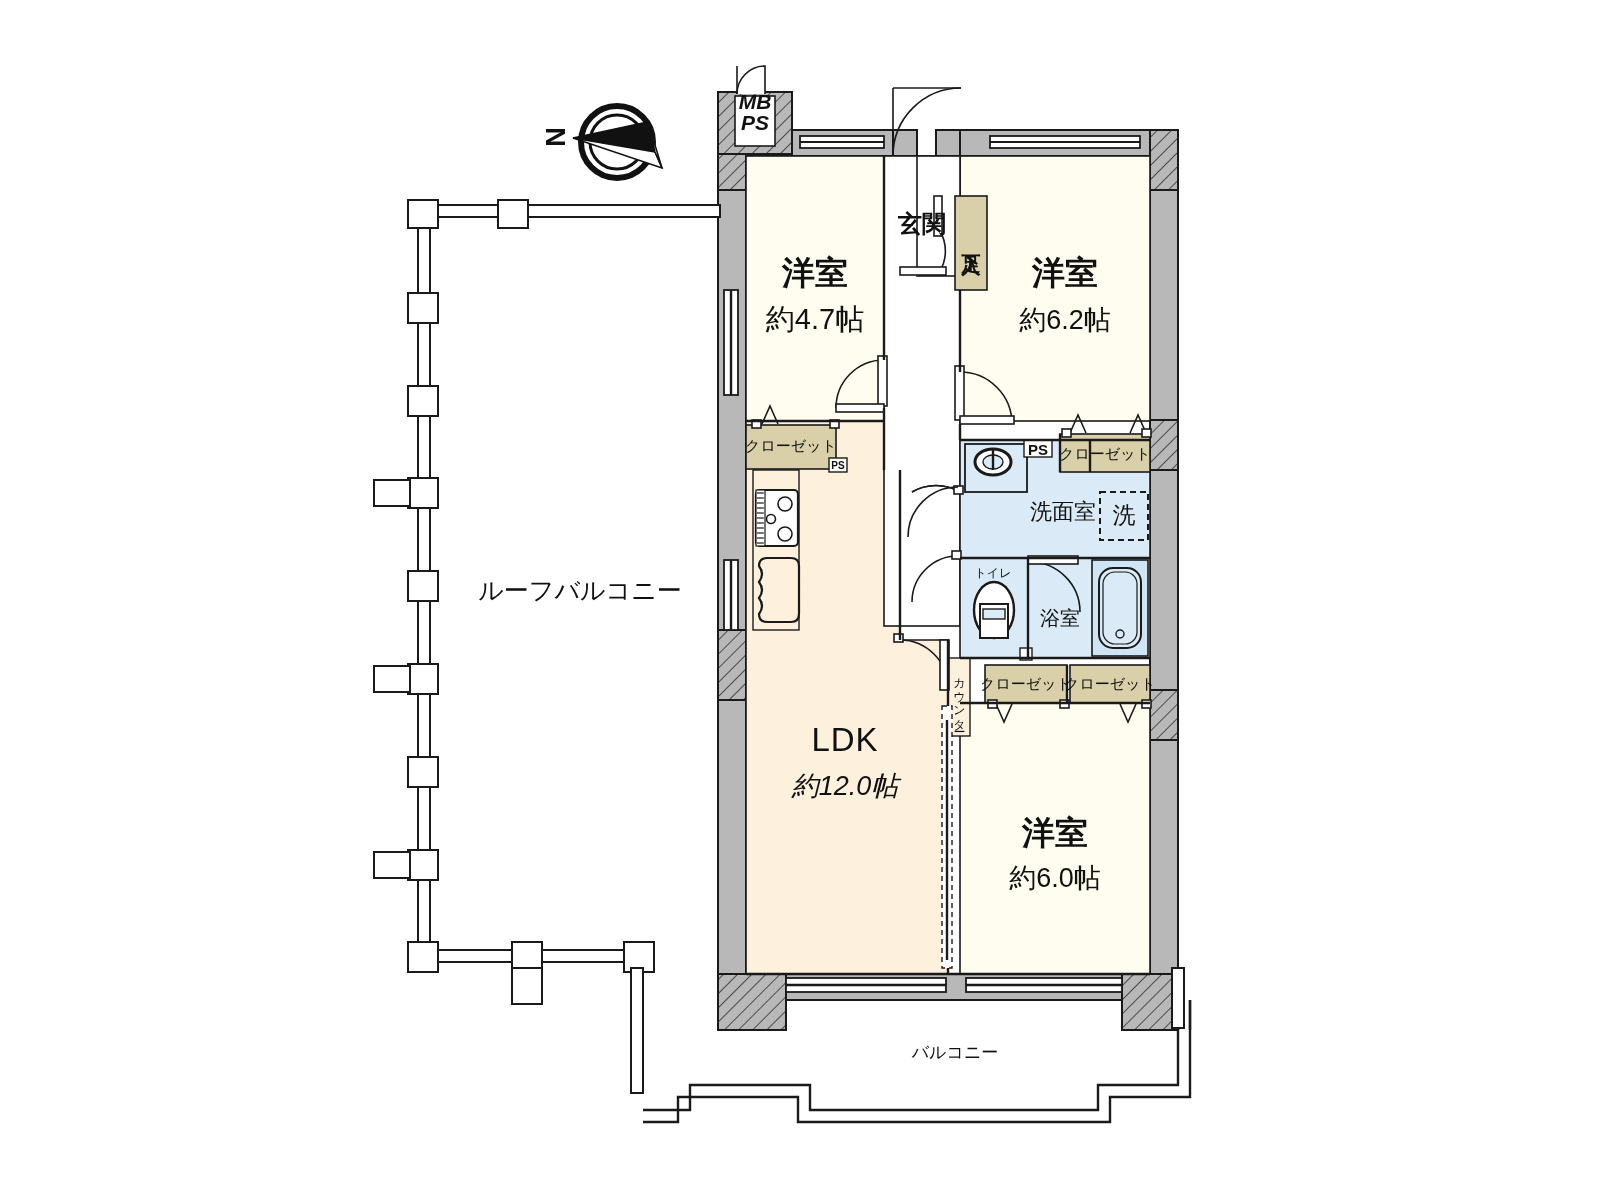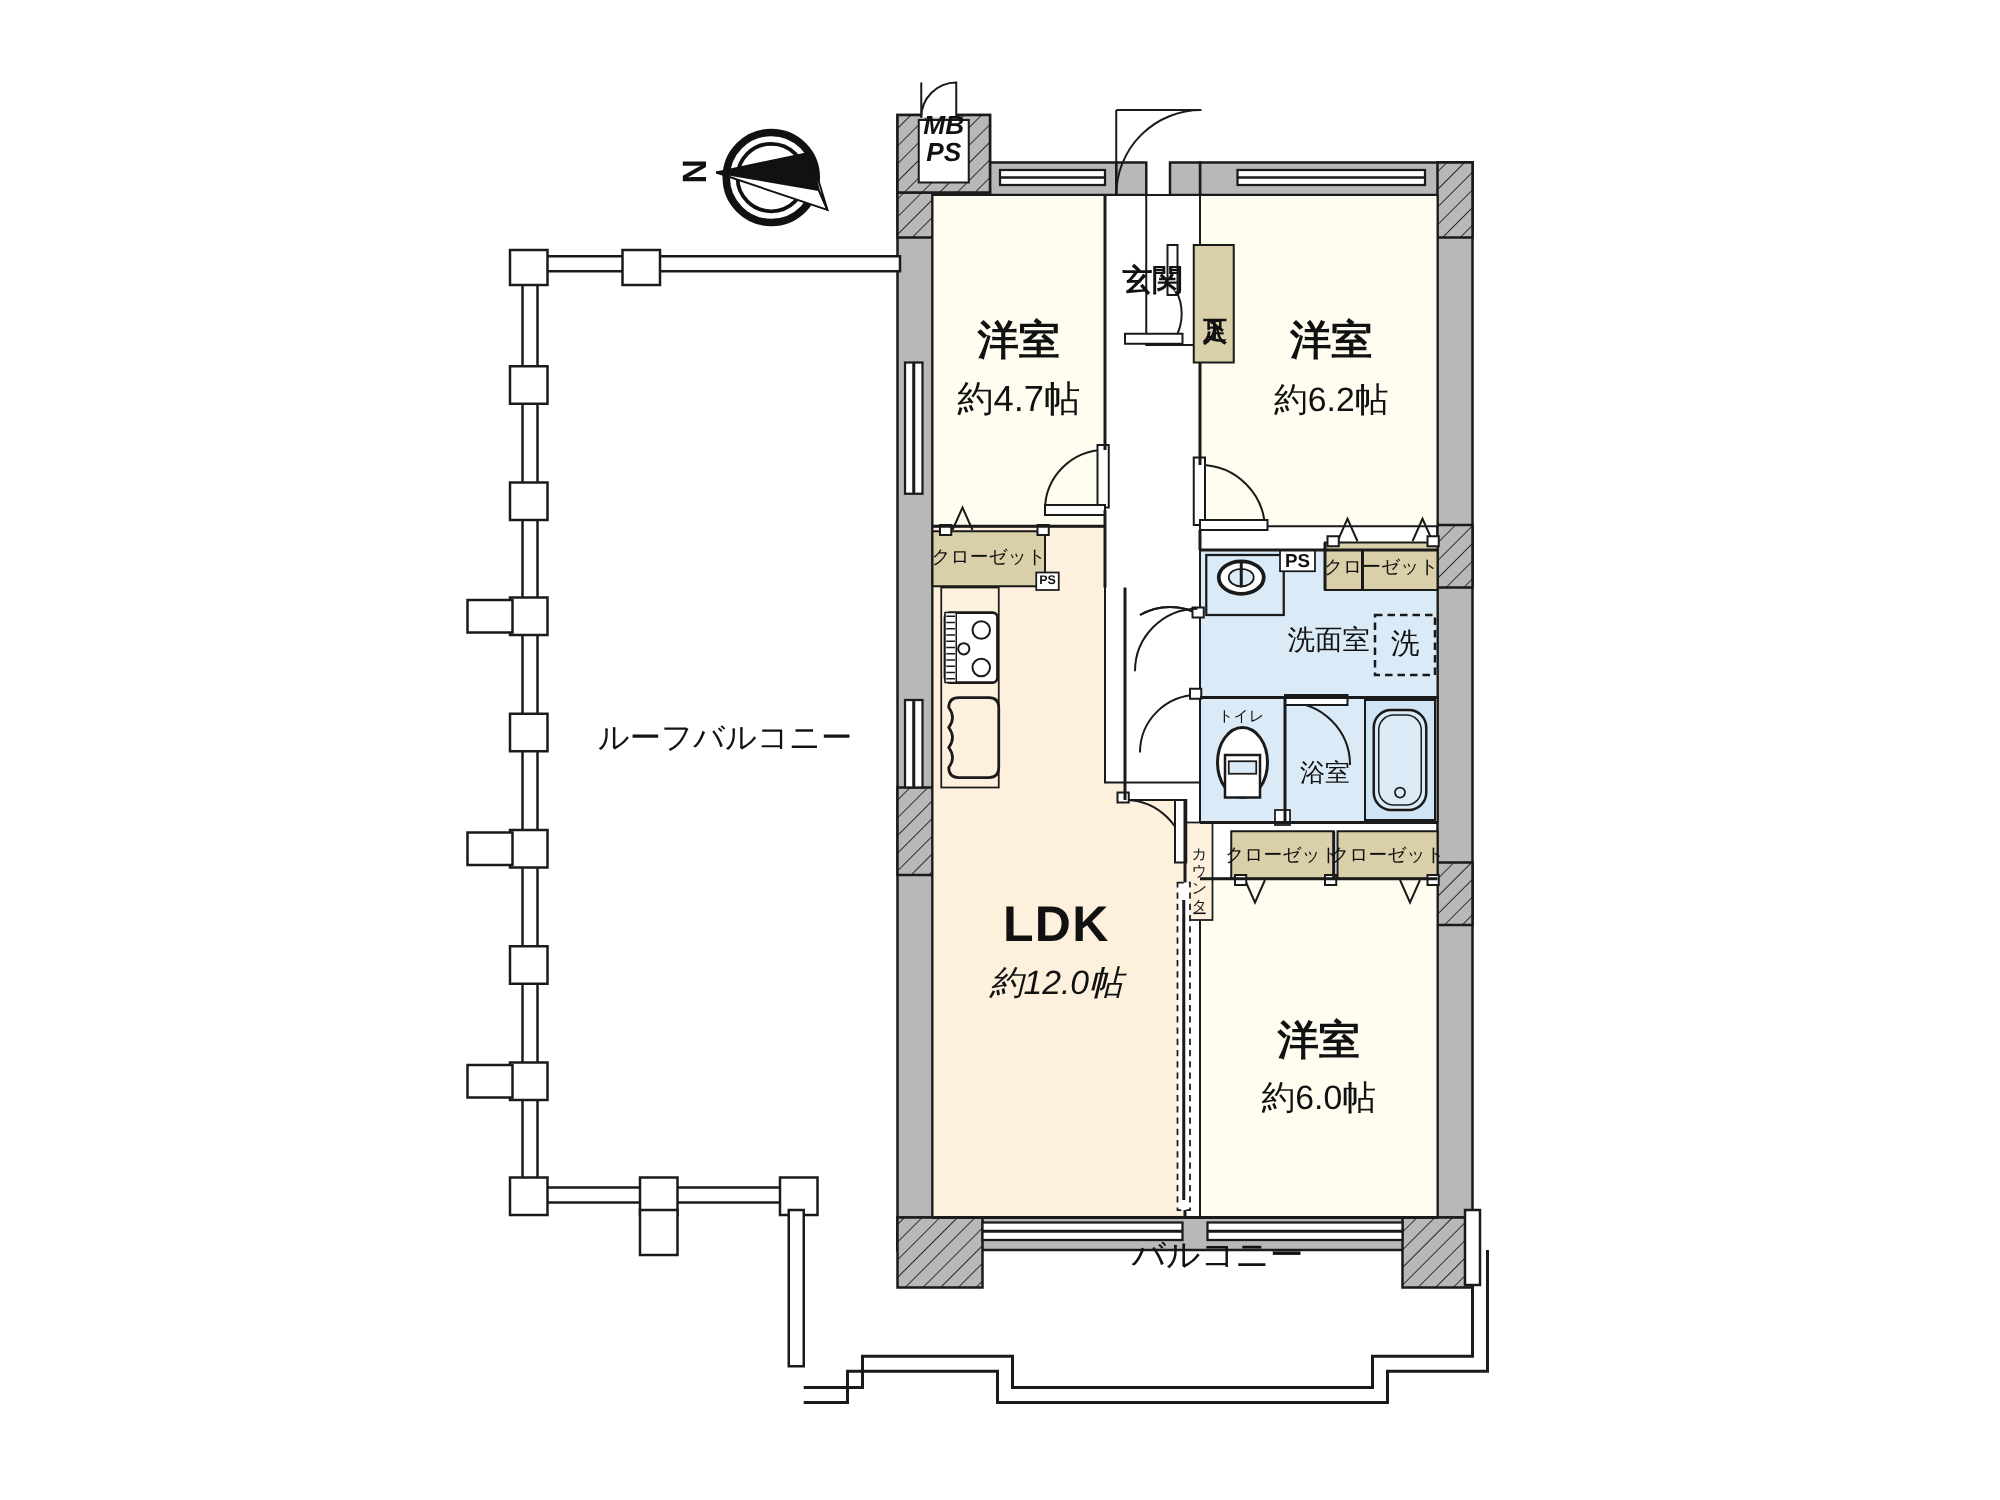--- a/index.html
+++ b/index.html
@@ -287,21 +287,21 @@
 
 <div class="lbl ctr" style="left:815px;top:273px;font-size:33px;font-weight:bold;">洋室</div>
 <div class="lbl ctr" style="left:815px;top:320px;font-size:29px;">約4.7帖</div>
 
 <div class="lbl ctr" style="left:1065px;top:273px;font-size:33px;font-weight:bold;">洋室</div>
 <div class="lbl ctr" style="left:1065px;top:320px;font-size:27px;">約6.2帖</div>
 
 <div class="lbl ctr" style="left:1055px;top:833px;font-size:33px;font-weight:bold;">洋室</div>
 <div class="lbl ctr" style="left:1055px;top:878px;font-size:27px;">約6.0帖</div>
 
-<div class="lbl ctr" style="left:845px;top:740px;font-size:40px;font-weight:bold;letter-spacing:1px;">LDK</div>
+<div class="lbl ctr" style="left:845px;top:740px;font-size:33px;font-weight:normal;letter-spacing:1px;">LDK</div>
 <div class="lbl ctr" style="left:845px;top:786px;font-size:27px;font-style:italic;">約12.0帖</div>
 
 <div class="lbl ctr" style="left:922px;top:224px;font-size:24px;font-weight:bold;">玄関</div>
 
 <div class="lbl ctr vert" style="left:971px;top:240px;font-size:19px;font-weight:bold;">下足入</div>
 
 <div class="lbl ctr" style="left:1063px;top:512px;font-size:22px;">洗面室</div>
 
 <div class="lbl ctr" style="left:1124px;top:515px;font-size:23px;">洗</div>
 
@@ -314,13 +314,13 @@
 
 <div class="lbl ctr vert" style="left:959px;top:697px;font-size:12px;">カウンター</div>
 
 <div class="lbl ctr" style="left:791px;top:446px;font-size:15px;">クローゼット</div>
 <div class="lbl ctr" style="left:1105px;top:454px;font-size:15px;">クローゼット</div>
 <div class="lbl ctr" style="left:1026px;top:684px;font-size:15px;">クローゼット</div>
 <div class="lbl ctr" style="left:1110px;top:684px;font-size:15px;">クローゼット</div>
 
 <div class="lbl ctr" style="left:580px;top:590px;font-size:25px;">ルーフバルコニー</div>
 
-<div class="lbl ctr" style="left:955px;top:1004px;font-size:27px;margin-left:19px;">バルコニー</div>
+<div class="lbl ctr" style="left:955px;top:1052px;font-size:17px;">バルコニー</div>
 
 </body></html>

